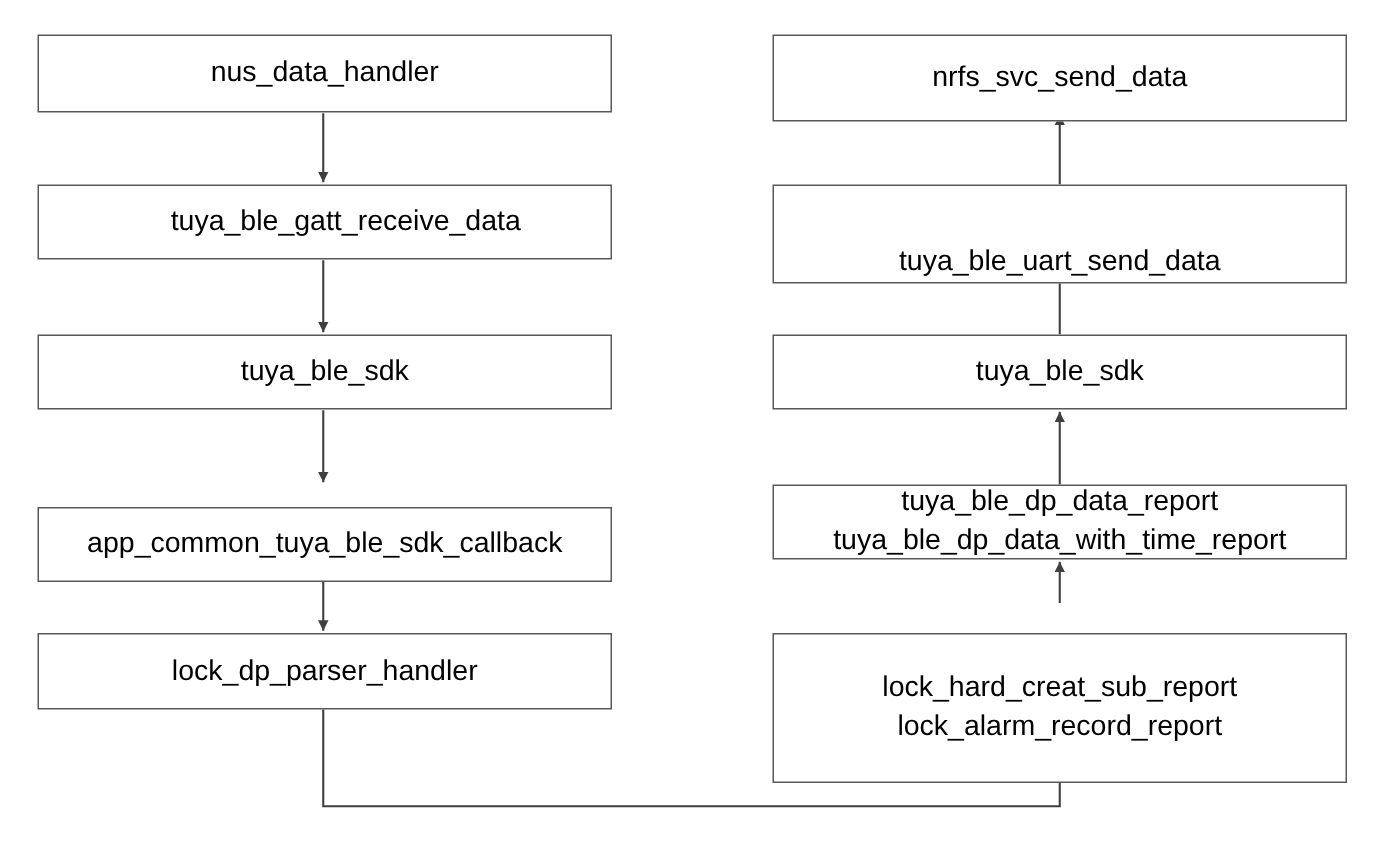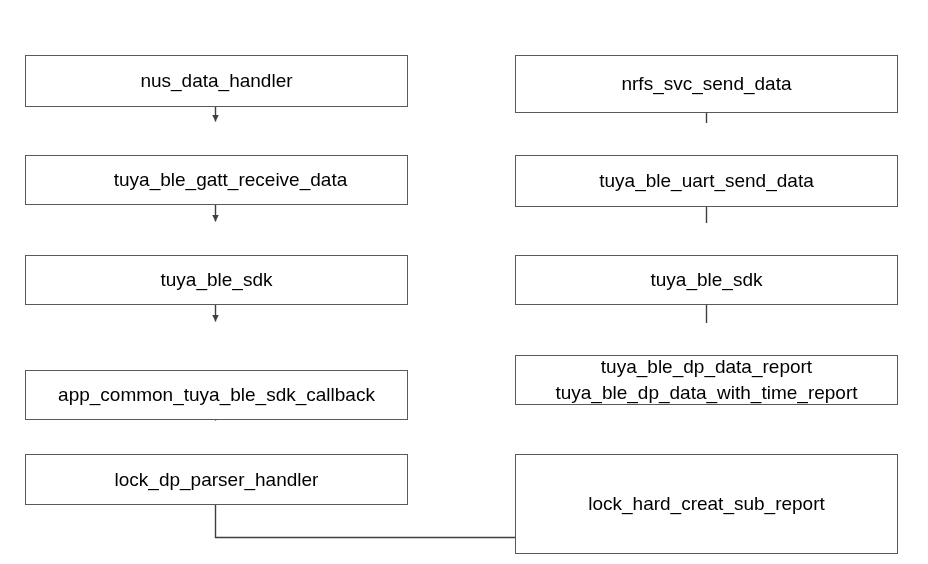--- a/index.html
+++ b/index.html
@@ -31,35 +31,34 @@
     background: #ffffff;
     display: flex;
     flex-direction: column;
     align-items: center;
     justify-content: center;
     font-size: 19px;
     line-height: 26px;
     color: #000000;
     text-align: center;
     white-space: nowrap;
-    margin-top: 32px;
   }
   .node.col-left  { left: 25px;  }
   .node.col-right { left: 515px; }
 
   
   .l1 { top: 23px;  height: 52px; }
   .l2 { top: 123px; height: 50px; padding-left: 28px; }
   .l3 { top: 223px; height: 50px; }
   .l4 { top: 338px; height: 50px; }
   .l5 { top: 422px; height: 51px; }
 
   
   .r1 { top: 23px;  height: 58px; }
-  .r2 { top: 123px; height: 52px; }
+  .r2 { top: 123px; height: 66px; justify-content: flex-end; }
   .r3 { top: 223px; height: 50px; }
   .r4 { top: 323px; height: 50px; }
   .r5 { top: 422px; height: 100px; }
 </style>
 </head>
 <body>
 
 <div class="canvas">
 
   <svg class="arrows" viewBox="0 0 928 564" xmlns="http://www.w3.org/2000/svg">
@@ -108,15 +107,16 @@
   </div>
   <div class="node col-right r3">
     <span>tuya_ble_sdk</span>
   </div>
   <div class="node col-right r4">
     <span>tuya_ble_dp_data_report</span>
     <span>tuya_ble_dp_data_with_time_report</span>
   </div>
   <div class="node col-right r5">
     <span>lock_hard_creat_sub_report</span>
+    <span>lock_alarm_record_report</span>
   </div>
 
 </div>
 
 </body></html>

